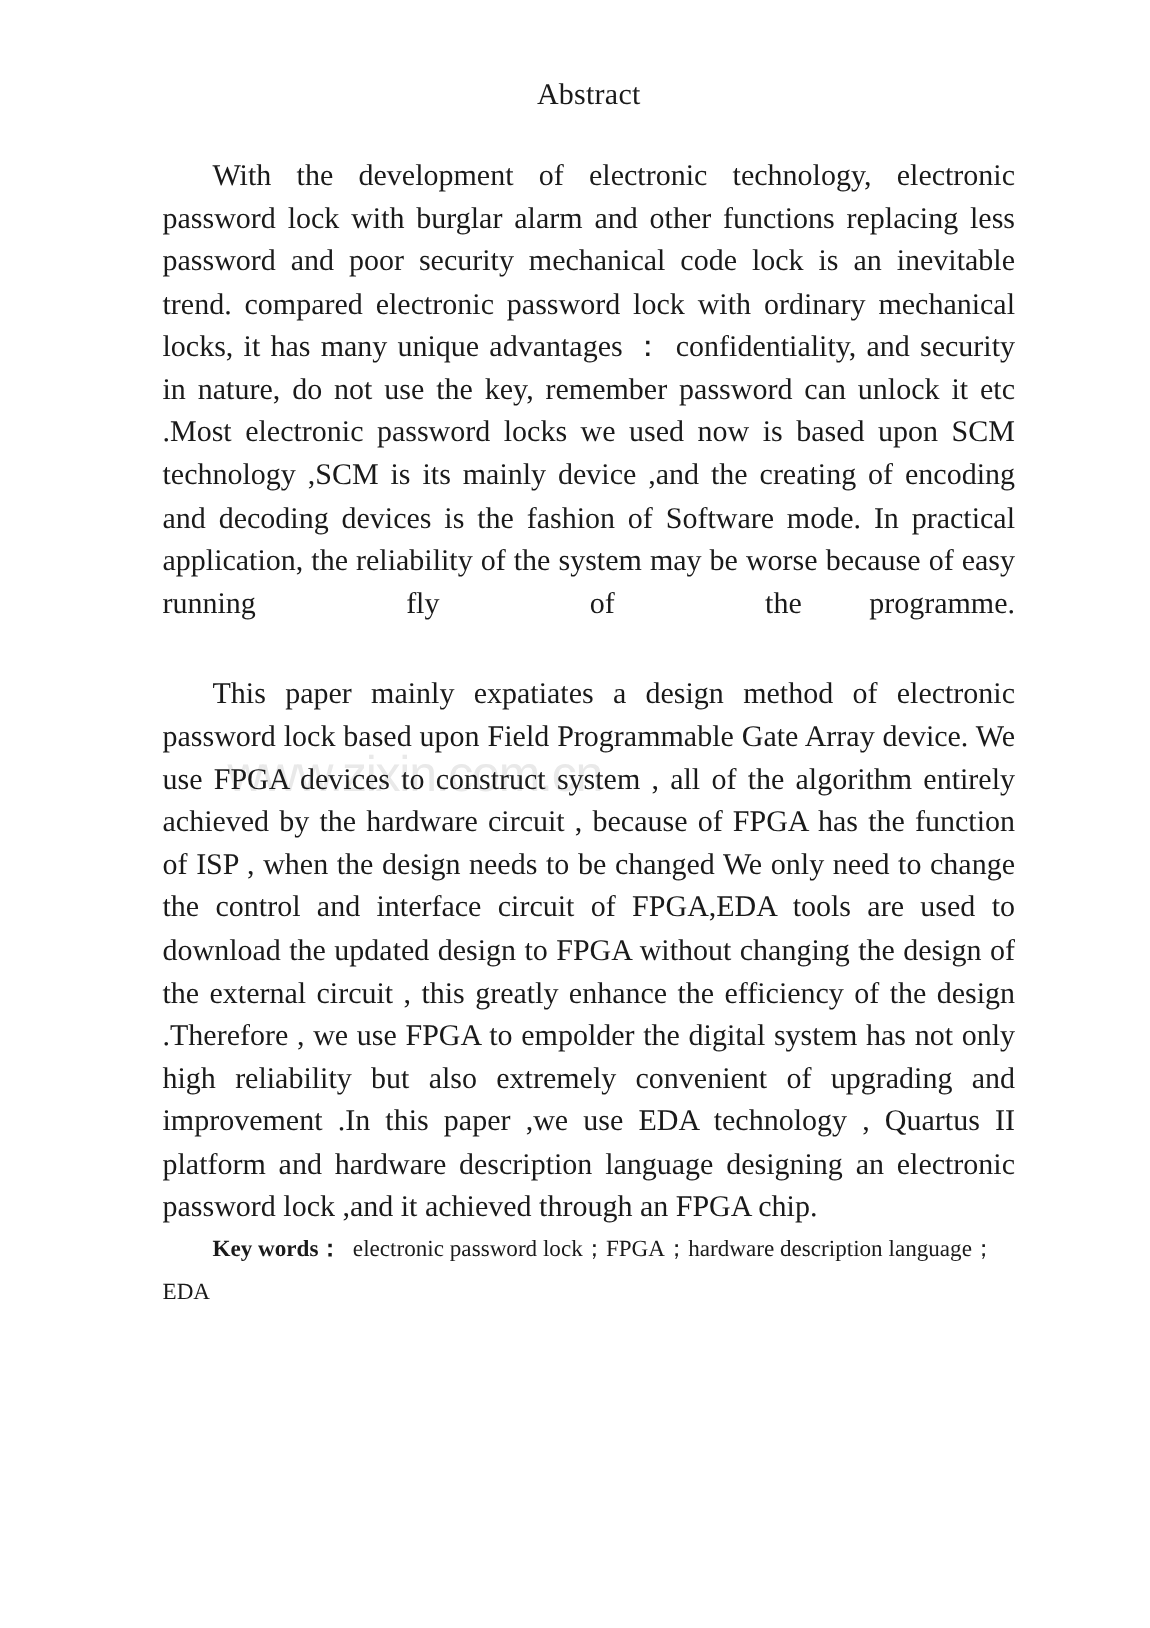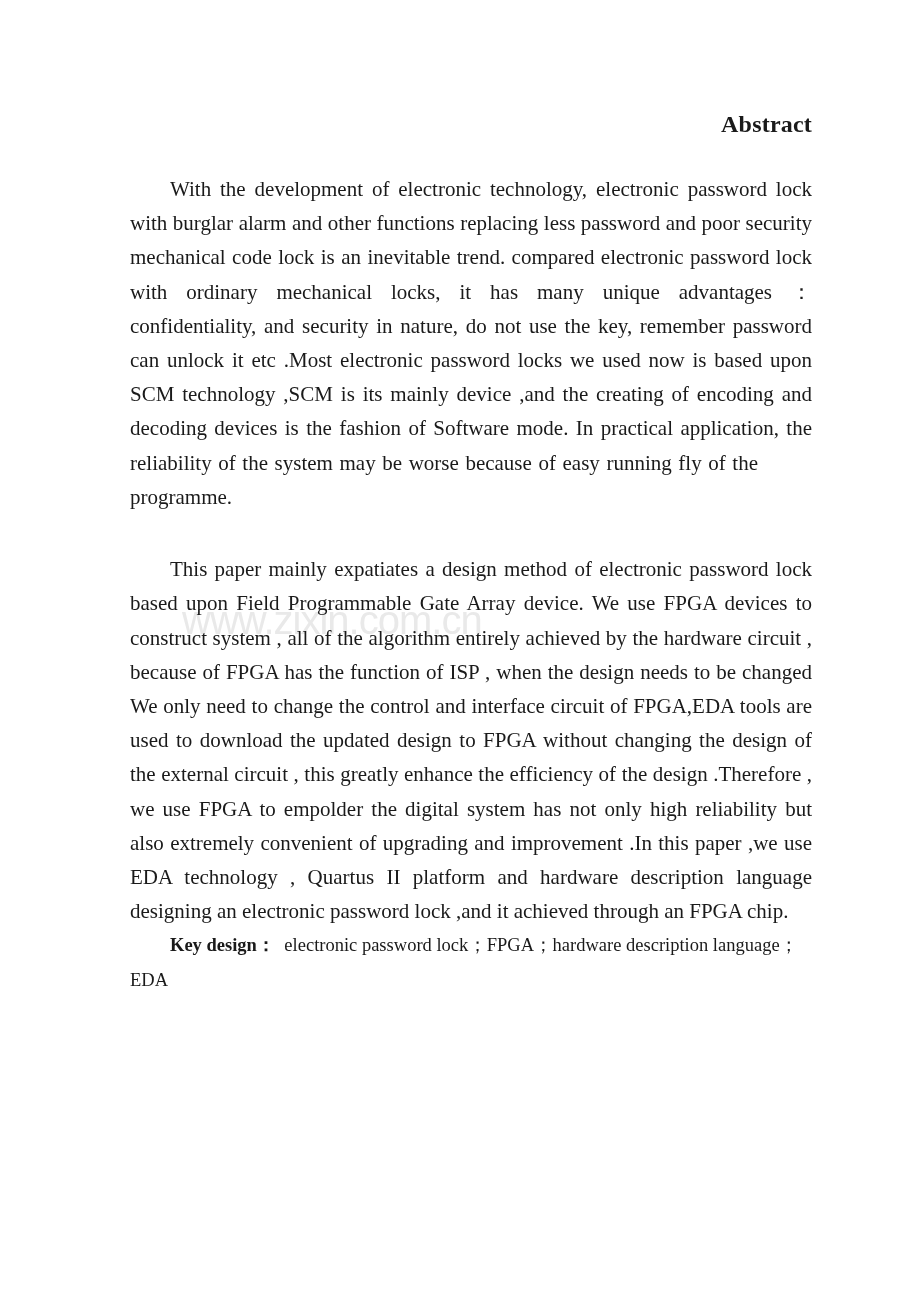--- a/index.html
+++ b/index.html
@@ -18,30 +18,30 @@
     background: #ffffff;
     overflow: hidden;
   }
   .content {
     position: absolute;
     left: 130px;
     top: 0;
     width: 682px;
   }
   .doc-title {
-    text-align: right;
-    font-weight: bold;
+    text-align: center;
+    font-weight: normal;
     font-size: 24px;
     letter-spacing: 0.2px;
     margin: 0;
-    padding-top: 107px;
+    padding-top: 59px;
     line-height: 34px;
   }
   .para {
-    font-size: 21px;
+    font-size: 24px;
     line-height: 34.2px;
     text-align: justify;
     text-justify: inter-word;
     margin: 0;
     text-indent: 40px;
     -webkit-hyphens: none;
     hyphens: none;
   }
   .para-1 {
     margin-top: 31px;
@@ -100,16 +100,16 @@
   <div class="watermark" style="color: rgb(233, 233, 233);">www.zixin.com.cn</div>
 
   <div class="content">
 
     <h1 class="doc-title">Abstract</h1>
 
     <p class="para para-1"><span>With the development of electronic technology, electronic password lock with burglar alarm and other functions replacing less password and poor security mechanical code lock is an inevitable trend. compared electronic password lock with ordinary mechanical locks, it has many unique advantages ： confidentiality, and security in nature, do not use the key, remember password can unlock it etc .Most electronic password locks we used now is based upon SCM technology ,SCM is its mainly device ,and the creating of encoding and decoding devices is the fashion of Software mode. In practical application, the reliability of the system may be worse because of easy running fly of the</span><span class="gap-wide"></span><span>programme.</span></p>
 
     <p class="para para-2 nojust">This paper mainly expatiates a design method of electronic password lock based upon Field Programmable Gate Array device. We use FPGA devices to construct system , all of the algorithm entirely achieved by the hardware circuit , because of FPGA has the function of ISP , when the design needs to be changed We only need to change the control and interface circuit of FPGA,EDA tools are used to download the updated design to FPGA without changing the design of the external circuit , this greatly enhance the efficiency of the design .Therefore , we use FPGA to empolder the digital system has not only high reliability but also extremely convenient of upgrading and improvement .In this paper ,we use EDA technology , Quartus II platform and hardware description language designing an electronic password lock ,and it achieved through an FPGA chip.</p>
 
-    <p class="kw"><b>Key design：</b><span class="colon-space"></span><span>electronic password lock；FPGA；hardware description language；EDA</span></p>
+    <p class="kw"><b>Key words：</b><span class="colon-space"></span><span>electronic password lock；FPGA；hardware description language；EDA</span></p>
 
   </div>
 </div>
 
 </body></html>

